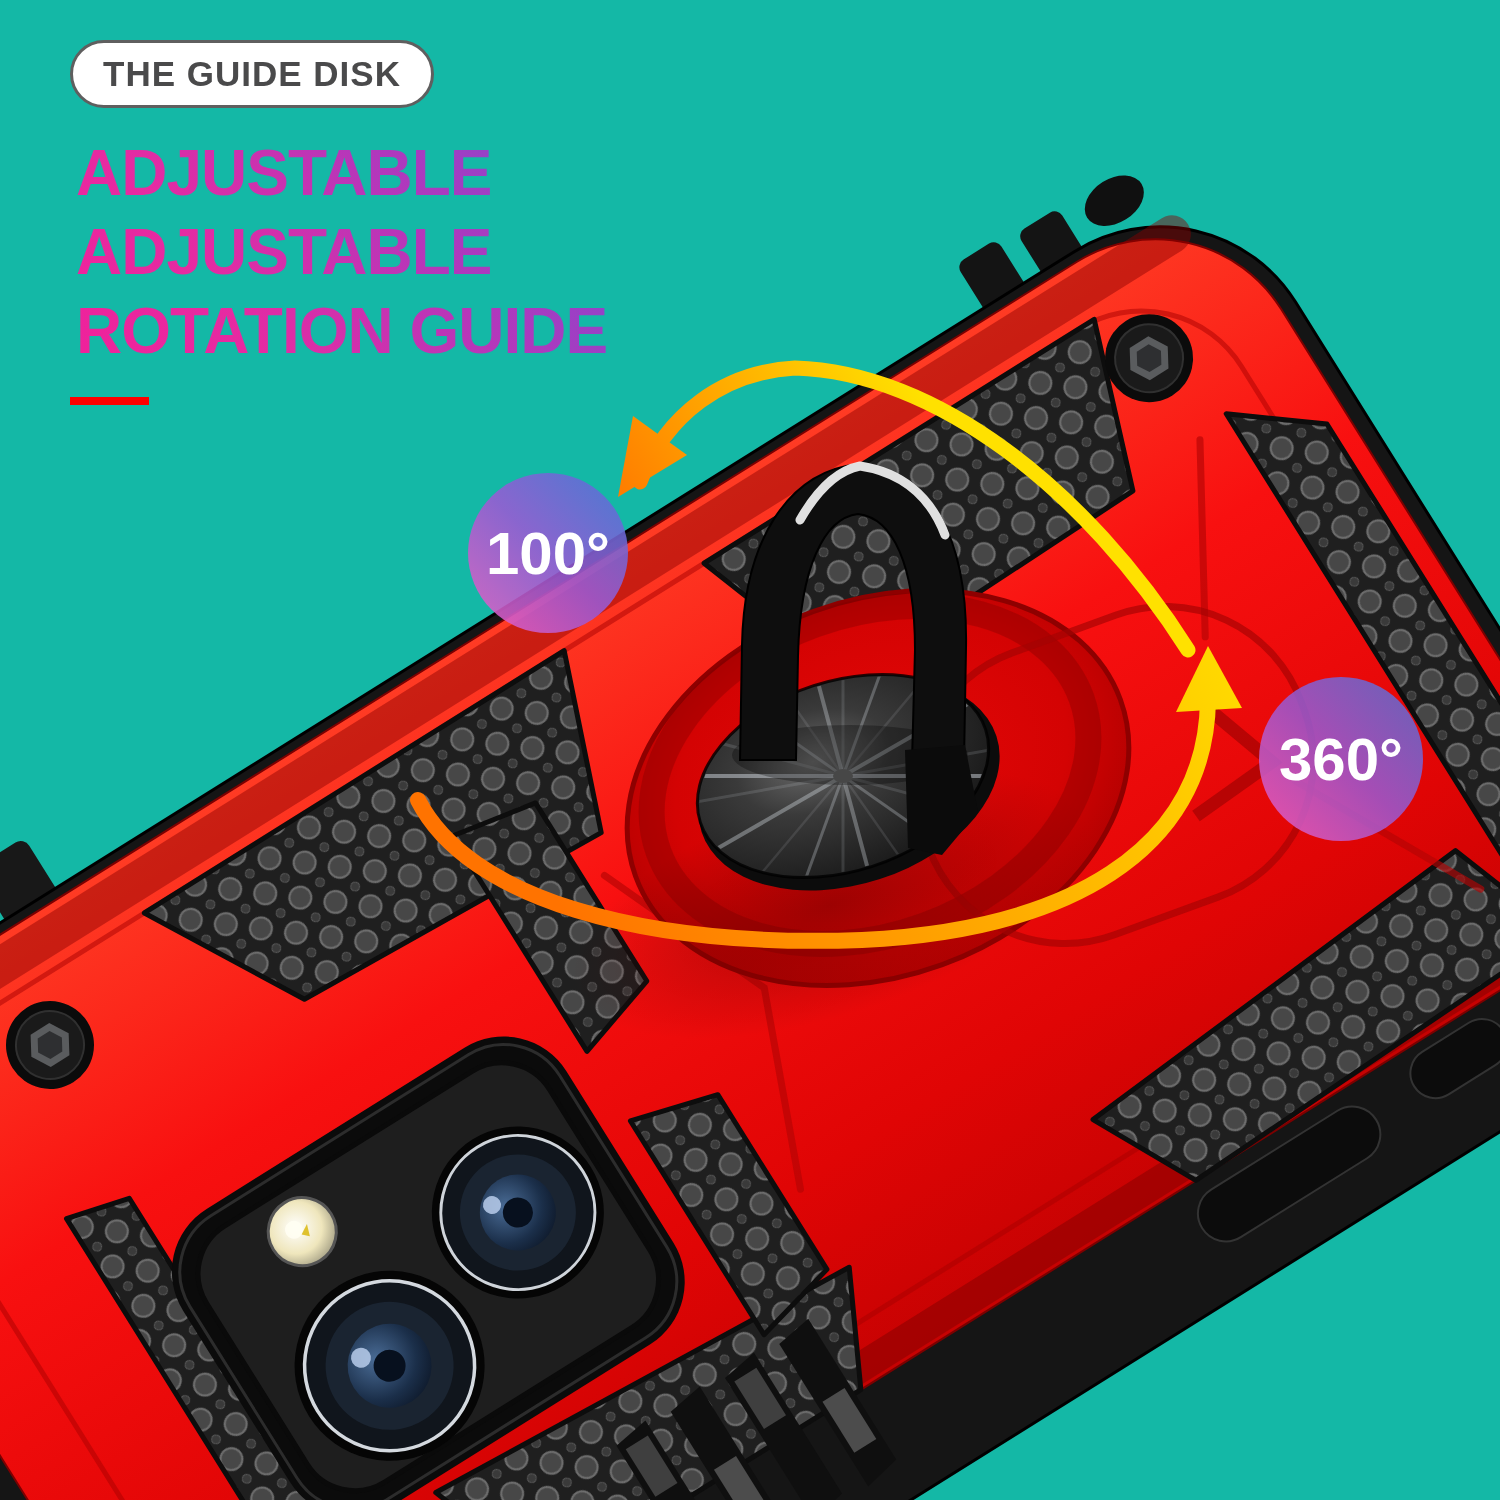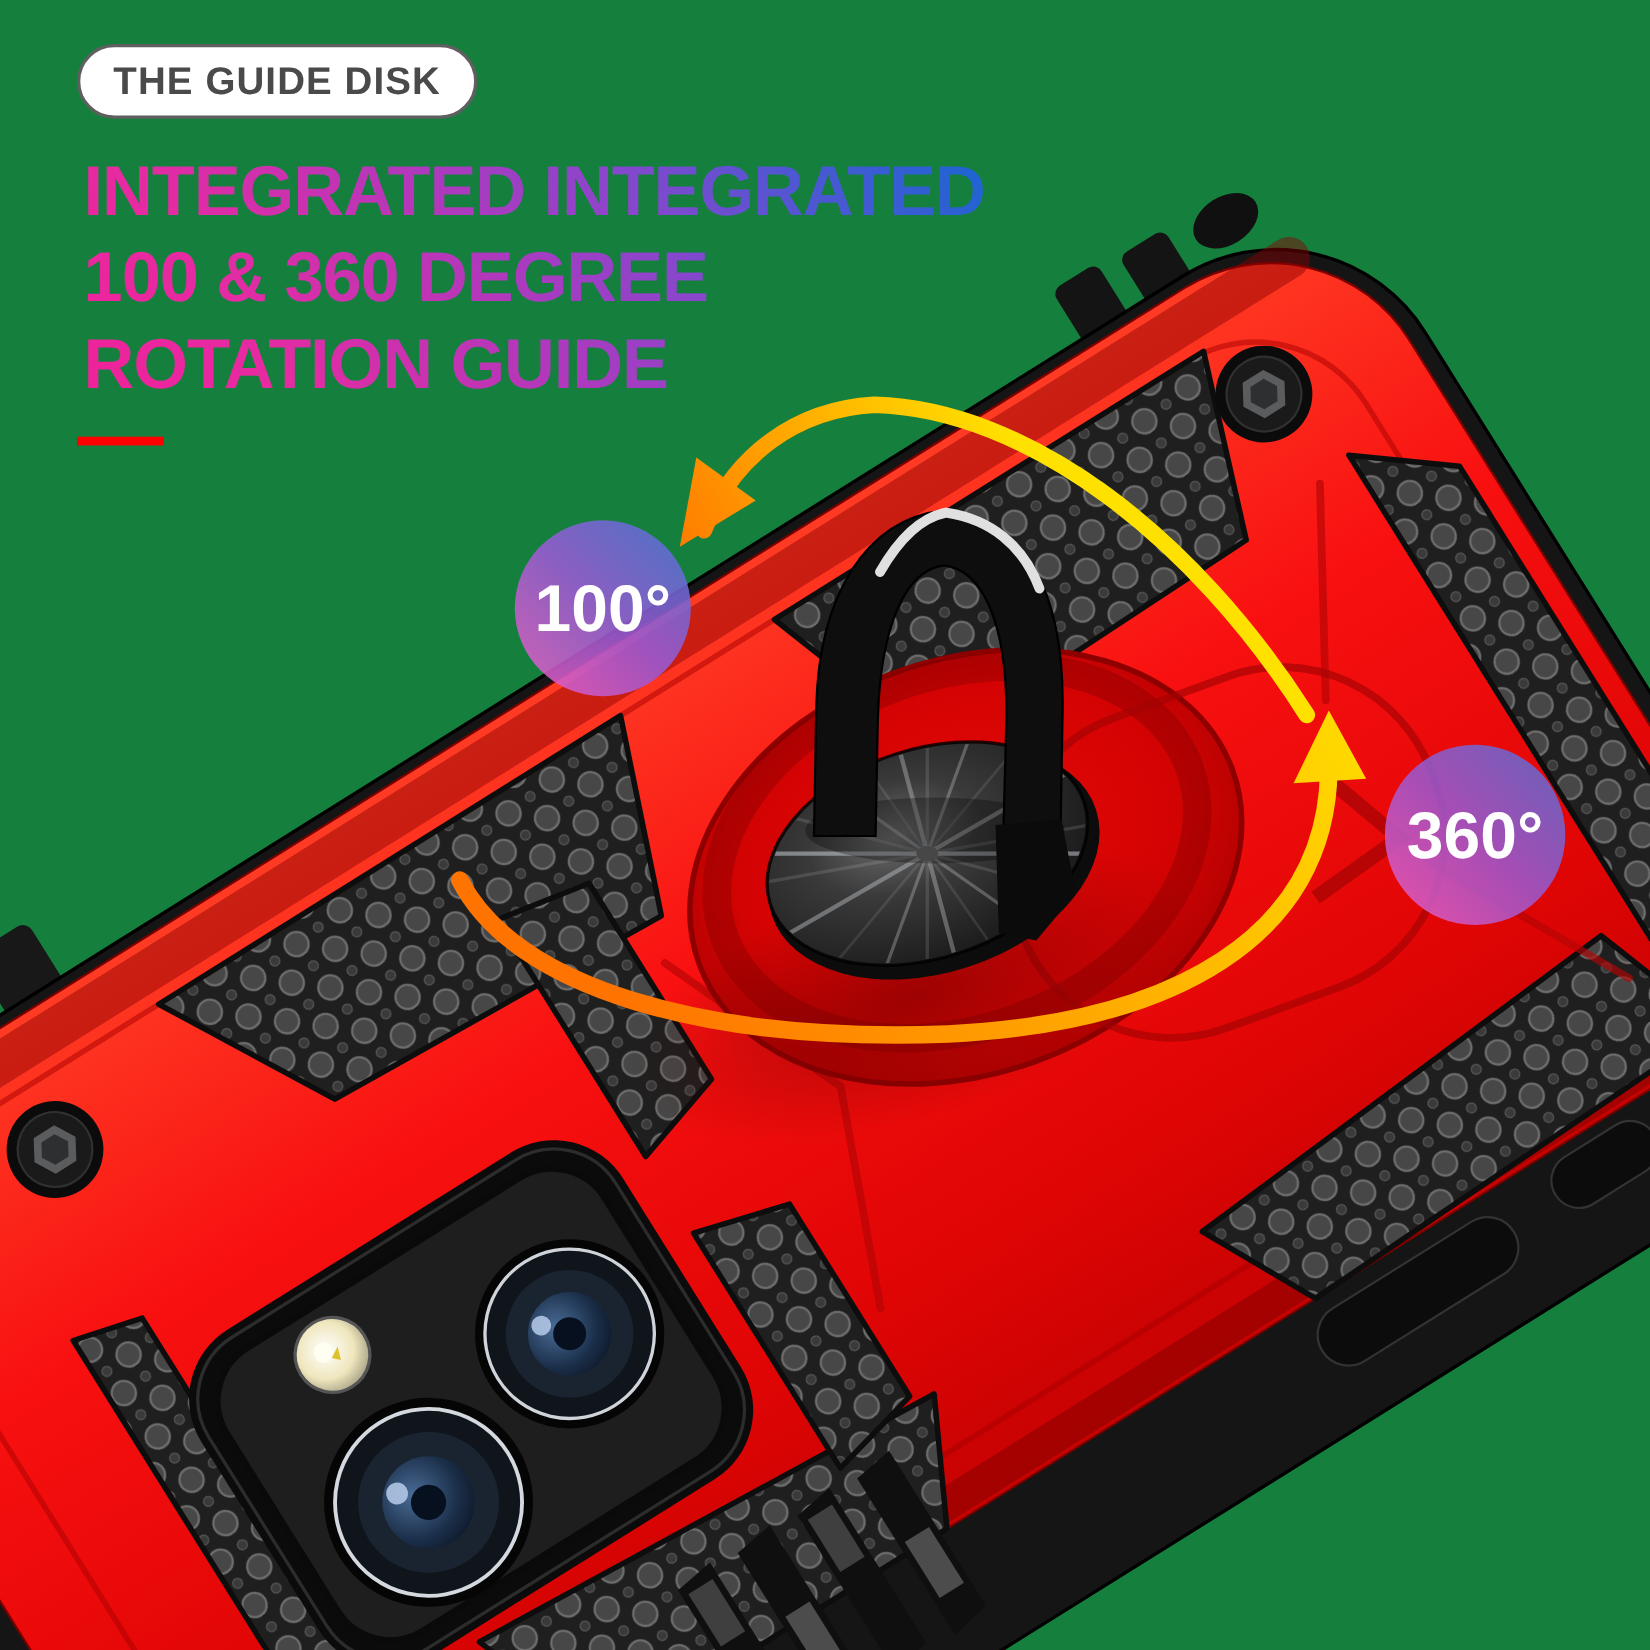--- a/index.html
+++ b/index.html
@@ -1,17 +1,17 @@
 <!DOCTYPE html>
 <html><head>
 <meta charset="utf-8">
 <style>
   html,body{margin:0;padding:0;background:#fff;}
   .stage{
-    position:relative;width:1500px;height:1500px;background:#15803d;
+    position:relative;width:1500px;height:1500px;background:#14b8a6;
     overflow:hidden;font-family:"Liberation Sans",sans-serif;
   }
   .stage svg.scene{position:absolute;left:0;top:0;}
   .pill{
     position:absolute;left:70px;top:40px;
     border:3px solid #5f5f5f;border-radius:40px;
     padding:11px 30px;
     font-size:35px;font-weight:bold;color:#4a4a4b;letter-spacing:1px;
     background:#fff;white-space:nowrap;
   }
@@ -33,22 +33,21 @@
 </head>
 <body>
 
 <div class="stage">
 
   <div class="pill">
     <span>THE GUIDE DISK</span>
   </div>
 
   <div class="heading">
-    <span>INTEGRATED INTEGRATED</span>
-    <span>100 &amp; 360 DEGREE</span>
+    <span>ADJUSTABLE ADJUSTABLE</span>
     <span>ROTATION GUIDE</span>
   </div>
 
   <div class="accent-bar"></div>
 
   <svg class="scene" width="1500" height="1500" viewBox="0 0 1500 1500">
     <defs>
       <pattern id="hex" width="50" height="50" patternUnits="userSpaceOnUse" patternTransform="rotate(-6)">
         <rect width="50" height="50" fill="#1f1f1f"></rect>
         <circle cx="13" cy="13" r="11" fill="#474747" stroke="#6e6e6e" stroke-width="2"></circle>

